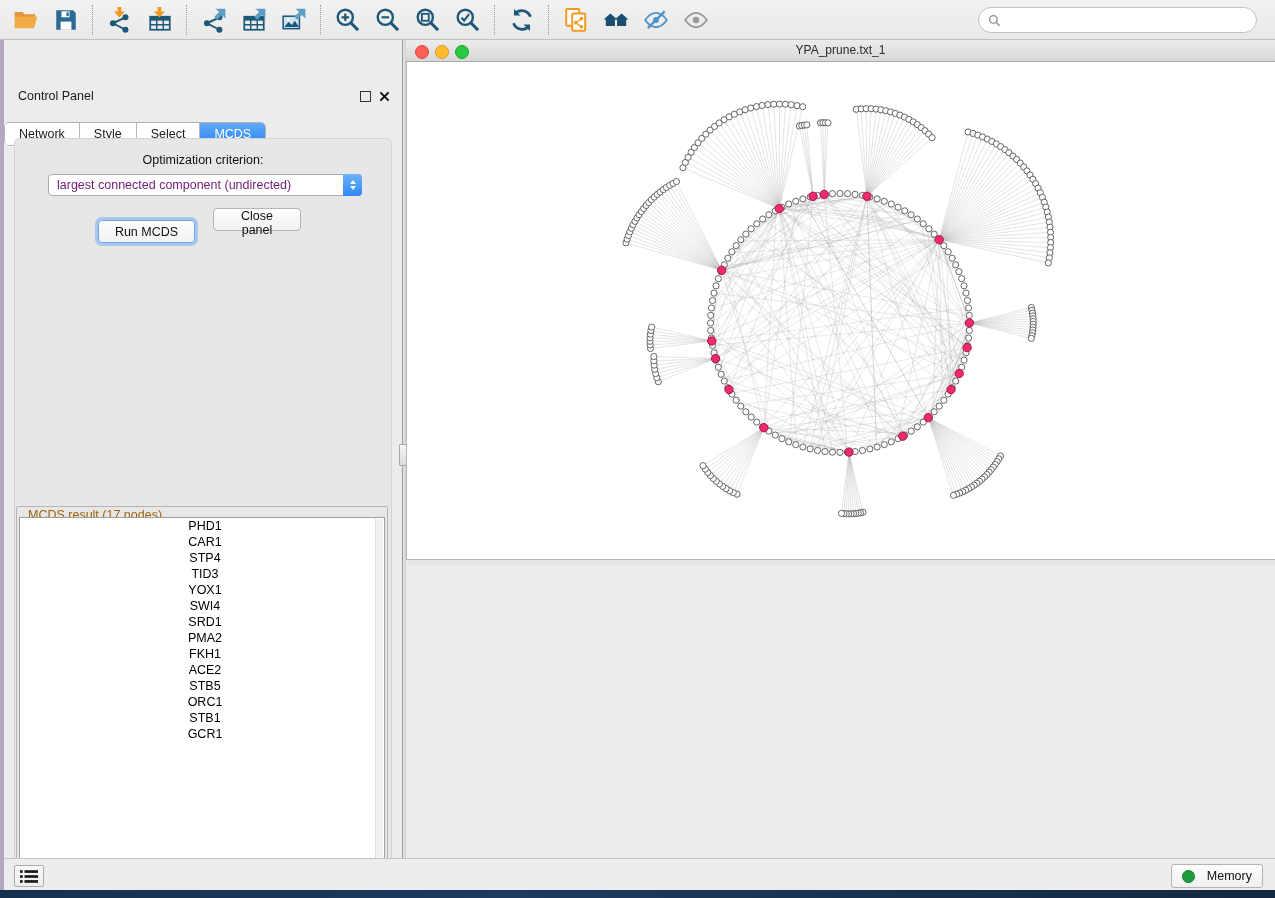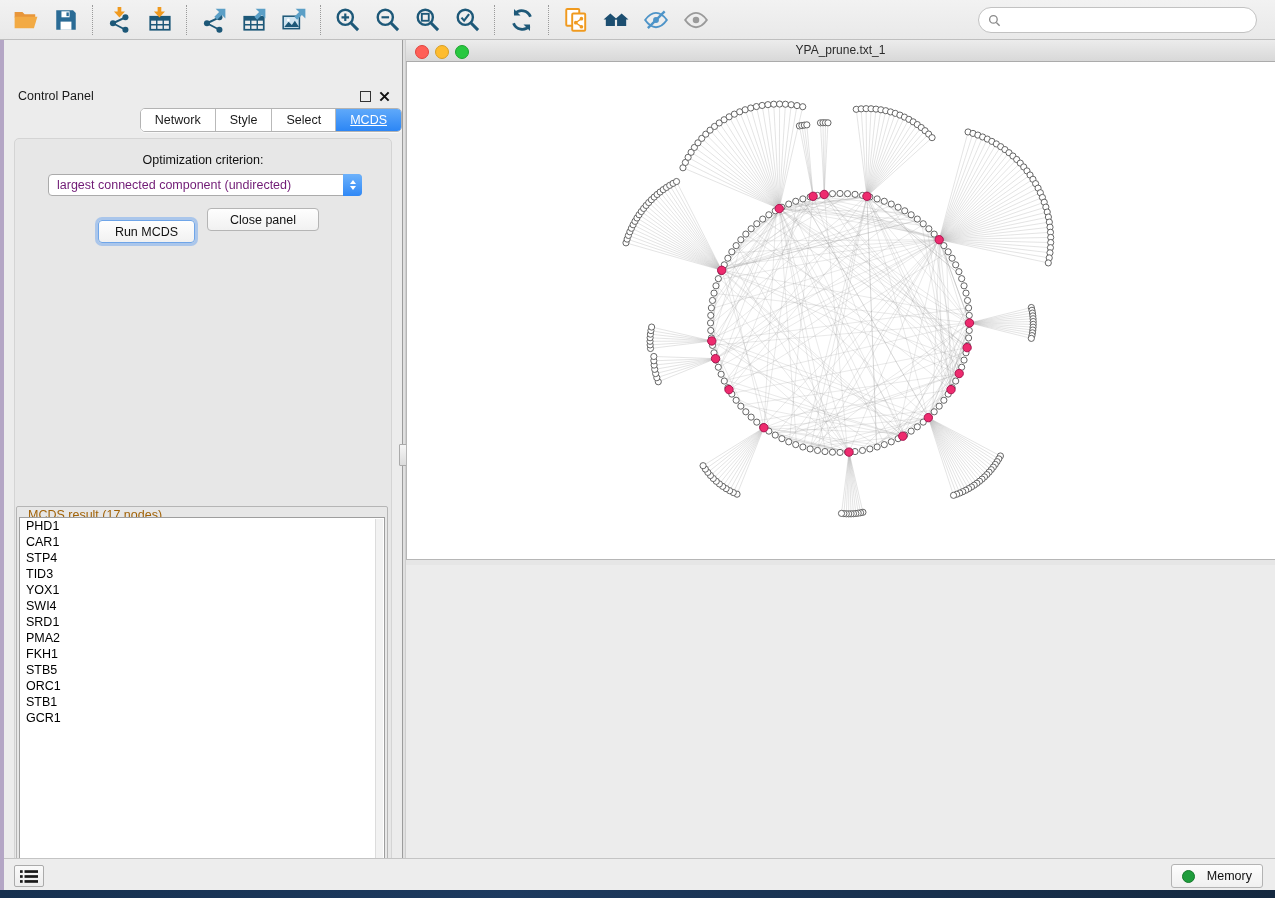--- a/index.html
+++ b/index.html
@@ -25,37 +25,37 @@
   .panel-title{font-size:12.5px;color:#1a1a1a;}
   .win-btns{display:flex;align-items:center;gap:8px;}
   .float-ico{width:9px;height:9px;border:1.5px solid #333;display:inline-block;}
   .x-ico svg{width:11px;height:11px;display:block;}
   #cp-header{left:14px;top:49px;width:372px;display:flex;justify-content:space-between;align-items:center;}
 
   .segtabs{display:flex;border:1px solid #b3b3b3;border-radius:5px;background:#fff;overflow:hidden;height:22px;box-shadow:0 1px 0 rgba(255,255,255,.7);}
   .segtab{display:flex;align-items:center;justify-content:center;padding:0 14px;font-size:12.5px;color:#1a1a1a;background:#fff;border-right:1px solid #b9b9b9;cursor:default;}
   .segtab:last-child{border-right:none;}
   .segtab.sel{background:linear-gradient(#5fa9fa,#2c86f5);color:#fff;text-decoration:underline;}
-  #cp-tabs{left:0;top:68px;width:398px;display:flex;justify-content:flex-end;}
+  #cp-tabs{left:0;top:82px;width:398px;display:flex;justify-content:flex-start;}
 
   #cp-body{left:10px;top:98px;width:378px;height:747px;background:#e7e7e7;border:1px solid #d4d4d4;border-radius:5px;box-sizing:border-box;}
   #opt-label{left:0;top:113px;width:398px;text-align:center;font-size:12.5px;color:#111;}
   #criterion-select{left:44px;top:134px;width:314px;height:22px;background:#fff;border:1px solid #ababab;border-radius:4px;display:flex;align-items:center;box-sizing:border-box;}
   #criterion-select .val{flex:1;font-size:12.5px;padding-left:8px;color:#701a75;white-space:nowrap;}
   #criterion-select .cap{width:19px;height:22px;margin:-1px -1px -1px 0;border-radius:0 4px 4px 0;background:linear-gradient(#6db2fb,#2f88f6);display:flex;flex-direction:column;align-items:center;justify-content:center;gap:2px;}
   .tri-up{width:0;height:0;border-left:3.5px solid transparent;border-right:3.5px solid transparent;border-bottom:4.5px solid #fff;}
   .tri-dn{width:0;height:0;border-left:3.5px solid transparent;border-right:3.5px solid transparent;border-top:4.5px solid #fff;}
   .push-btn{height:23px;background:linear-gradient(#fefefe,#f1f1f1);border:1px solid #b5b5b5;border-radius:4px;font-size:12.5px;color:#111;padding:0 12px;font-family:"Liberation Sans",sans-serif;}
   #run-btn{left:94px;top:168px;width:97px;border-color:#6fa5e8;box-shadow:0 0 0 3px rgba(110,165,240,.5);margin-top:12px;}
-  #close-panel-btn{left:203px;top:168px;width:112px;}
+  #close-panel-btn{left:209px;top:168px;width:88px;}
 
   #mcds-fieldset{left:12px;top:466px;width:372px;height:372px;border:1px solid #b5b5b5;border-radius:2px;box-sizing:border-box;}
   #mcds-legend{left:20px;top:468px;background:#e7e7e7;padding:0 4px;font-size:12.5px;color:#a16207;}
   #mcds-list{left:15px;top:477px;width:366px;height:358px;background:#fff;border:1px solid #9e9e9e;box-sizing:border-box;overflow:hidden;}
-  #mcds-list .item{font-size:12.5px;line-height:16px;padding-left:6px;color:#000;}
+  #mcds-list .item{font-size:12.5px;line-height:16px;padding-left:6px;color:#000;text-align:center;}
   #mcds-scroll{position:absolute;right:1px;top:1px;width:7px;height:356px;background:#f2f2f2;border-left:1px solid #dcdcdc;}
 
   
   #v-split{left:402px;top:40px;width:4px;height:818px;background:#e0e0e0;border-left:1px solid #9c9c9c;border-right:1px solid #cfcfcf;box-sizing:border-box;}
   #v-grip{left:399px;top:444px;width:9px;height:20px;background:linear-gradient(#f6f6f6,#dcdcdc);border:1px solid #aaa;border-radius:1px;}
   #h-split{left:406px;top:559px;width:869px;height:6px;background:#e6e6e6;border-top:1px solid #b6b6b6;box-sizing:border-box;}
 
   
   #net-titlebar{left:406px;top:40px;width:869px;height:22px;background:linear-gradient(#ececec,#d8d8d8);border-bottom:1px solid #ababab;box-sizing:border-box;}
   .tl{position:absolute;top:5px;width:12px;height:12px;border-radius:50%;}
@@ -264,20 +264,21 @@
     <div class="abs" id="mcds-list">
       <div class="item">PHD1</div>
         <div class="item">CAR1</div>
         <div class="item">STP4</div>
         <div class="item">TID3</div>
         <div class="item">YOX1</div>
         <div class="item">SWI4</div>
         <div class="item">SRD1</div>
         <div class="item">PMA2</div>
         <div class="item">FKH1</div>
+        <div class="item">ACE2</div>
         <div class="item">STB5</div>
         <div class="item">ORC1</div>
         <div class="item">STB1</div>
         <div class="item">GCR1</div>
         <div id="mcds-scroll"></div>
     </div>
   </div>
 
   <div class="abs" id="v-split"></div>
   <div class="abs" id="v-grip"></div>

